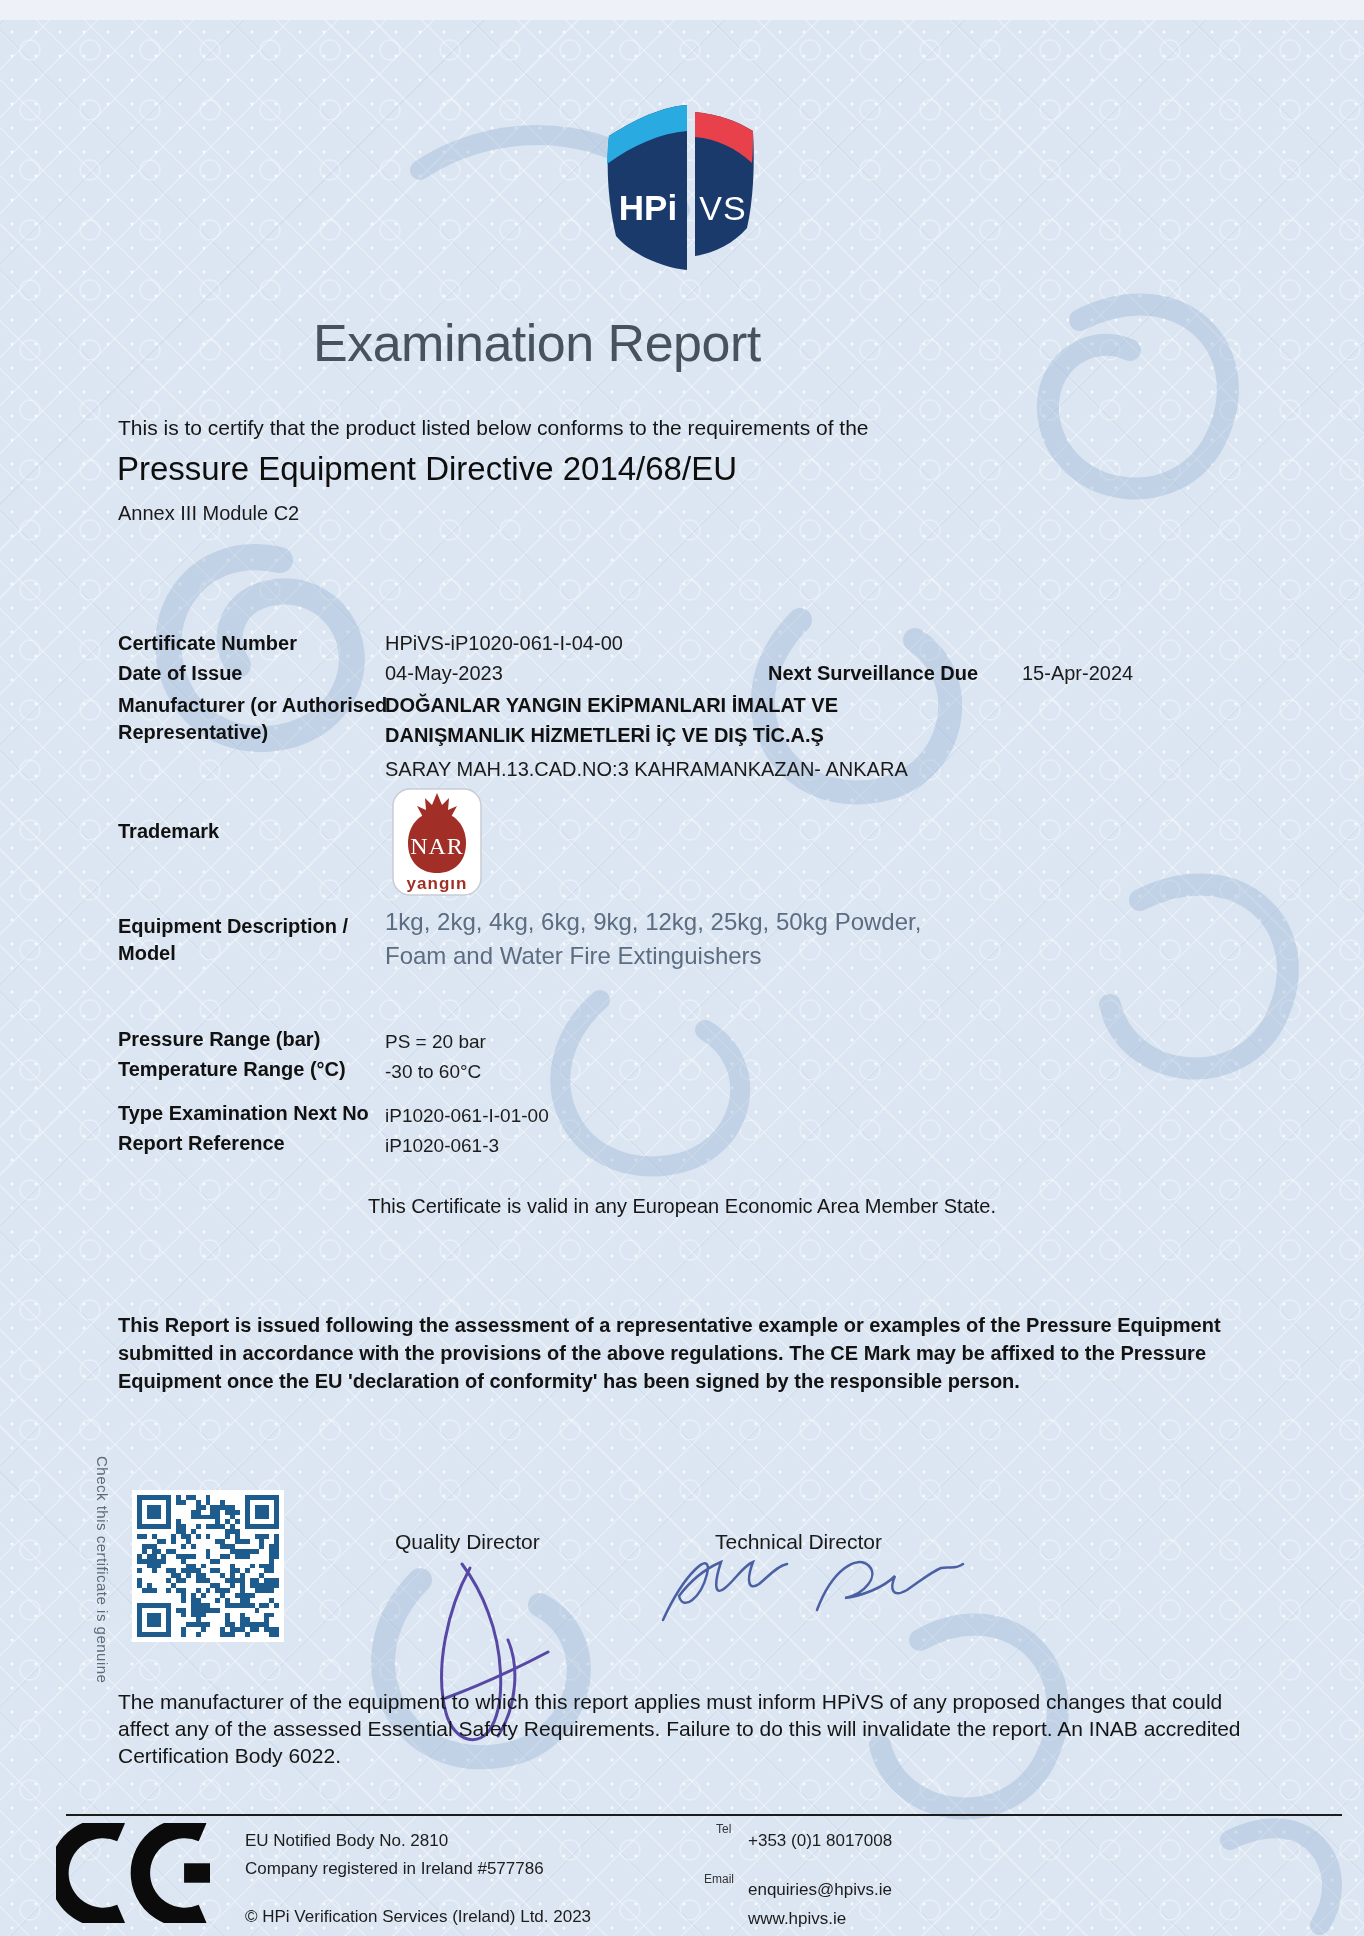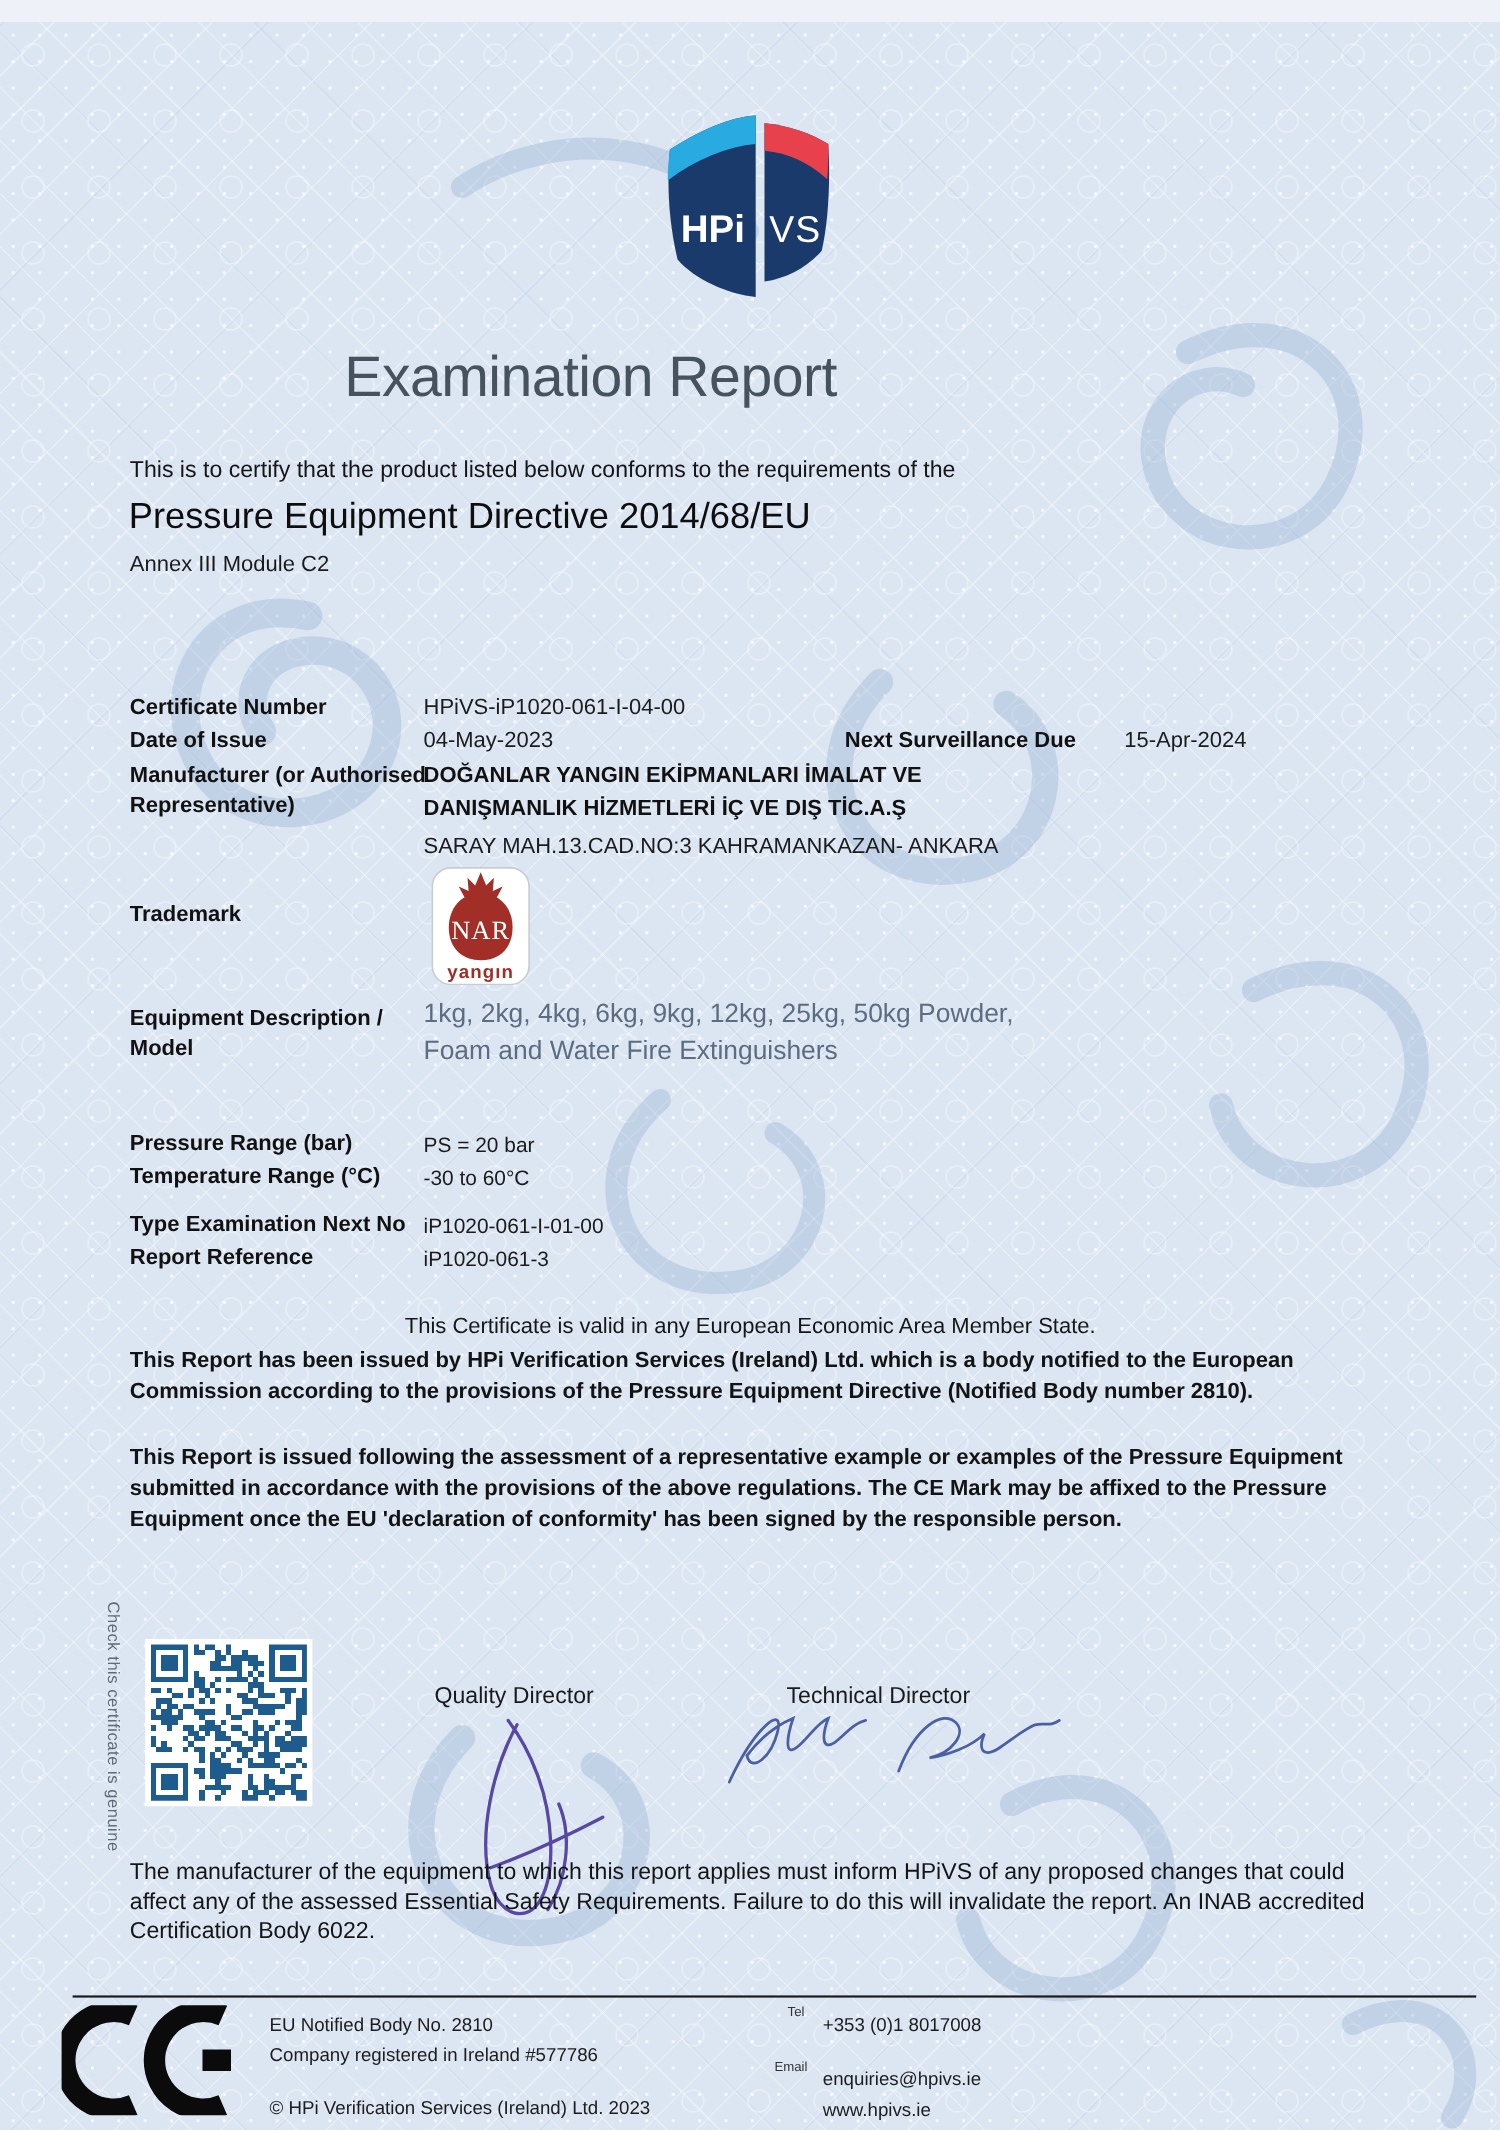--- a/index.html
+++ b/index.html
@@ -105,21 +105,20 @@
   <div class="abs label" style="left:118px;top:1036px;">Temperature Range (°C)</div>
   <div class="abs value" style="left:385px;top:1038px;font-size:19px;">-30 to 60°C</div>
 
   <div class="abs label" style="left:118px;top:1080px;">Type Examination Next No</div>
   <div class="abs value" style="left:385px;top:1082px;font-size:19px;">iP1020-061-I-01-00</div>
 
   <div class="abs label" style="left:118px;top:1110px;">Report Reference</div>
   <div class="abs value" style="left:385px;top:1112px;font-size:19px;">iP1020-061-3</div>
 
   <div class="abs valid-line" style="top:1175px;">This Certificate is valid in any European Economic Area Member State.</div>
-  <div class="abs para" style="top:1203px;">This Report has been issued by HPi Verification Services (Ireland) Ltd. which is a body notified to the European Commission according to the provisions of the Pressure Equipment Directive (Notified Body number 2810).</div>
   <div class="abs para" style="top:1291px;">This Report is issued following the assessment of a representative example or examples of the Pressure Equipment submitted in accordance with the provisions of the above regulations. The CE Mark may be affixed to the Pressure Equipment once the EU 'declaration of conformity' has been signed by the responsible person.</div>
 
   <div class="abs vertical-caption" style="left:94px;top:1436px;height:240px;">Check this certificate is genuine</div>
   <svg class="abs qr-box" style="left:132px;top:1470px;" width="142" height="142" viewBox="0 0 29 29" shape-rendering="crispEdges">
     <path d="M0,0h7v7h-7z M22,0h7v7h-7z M0,22h7v7h-7z" fill="#1f5c8e"></path>
     <path d="M1,1h5v5h-5z M23,1h5v5h-5z M1,23h5v5h-5z" fill="#ffffff"></path>
     <path d="M2,2h3v3h-3z M24,2h3v3h-3z M2,24h3v3h-3z" fill="#1f5c8e"></path>
     <path fill="#1f5c8e" d="M8,0h1v1h-1zM10,0h1v1h-1zM11,0h1v1h-1zM14,0h1v1h-1zM8,1h1v1h-1zM9,1h1v1h-1zM12,1h1v1h-1zM14,1h1v1h-1zM17,1h1v1h-1zM12,2h1v1h-1zM13,2h1v1h-1zM15,2h1v1h-1zM16,2h1v1h-1zM17,2h1v1h-1zM18,2h1v1h-1zM19,2h1v1h-1zM11,3h1v1h-1zM12,3h1v1h-1zM15,3h1v1h-1zM16,3h1v1h-1zM18,3h1v1h-1zM19,3h1v1h-1zM20,3h1v1h-1zM11,4h1v1h-1zM12,4h1v1h-1zM13,4h1v1h-1zM14,4h1v1h-1zM15,4h1v1h-1zM16,4h1v1h-1zM19,4h1v1h-1zM8,5h1v1h-1zM16,5h1v1h-1zM18,5h1v1h-1zM20,5h1v1h-1zM8,6h1v1h-1zM9,6h1v1h-1zM12,6h1v1h-1zM14,6h1v1h-1zM15,6h1v1h-1zM16,6h1v1h-1zM17,6h1v1h-1zM19,6h1v1h-1zM8,7h1v1h-1zM9,7h1v1h-1zM11,7h1v1h-1zM18,7h1v1h-1zM19,7h1v1h-1zM20,7h1v1h-1zM0,8h1v1h-1zM1,8h1v1h-1zM3,8h1v1h-1zM7,8h1v1h-1zM9,8h1v1h-1zM10,8h1v1h-1zM12,8h1v1h-1zM14,8h1v1h-1zM18,8h1v1h-1zM20,8h1v1h-1zM24,8h1v1h-1zM25,8h1v1h-1zM26,8h1v1h-1zM28,8h1v1h-1zM4,9h1v1h-1zM5,9h1v1h-1zM7,9h1v1h-1zM10,9h1v1h-1zM16,9h1v1h-1zM17,9h1v1h-1zM20,9h1v1h-1zM21,9h1v1h-1zM22,9h1v1h-1zM25,9h1v1h-1zM28,9h1v1h-1zM1,10h1v1h-1zM2,10h1v1h-1zM3,10h1v1h-1zM9,10h1v1h-1zM11,10h1v1h-1zM17,10h1v1h-1zM18,10h1v1h-1zM19,10h1v1h-1zM25,10h1v1h-1zM27,10h1v1h-1zM28,10h1v1h-1zM1,11h1v1h-1zM3,11h1v1h-1zM4,11h1v1h-1zM6,11h1v1h-1zM7,11h1v1h-1zM14,11h1v1h-1zM19,11h1v1h-1zM20,11h1v1h-1zM21,11h1v1h-1zM22,11h1v1h-1zM23,11h1v1h-1zM24,11h1v1h-1zM27,11h1v1h-1zM28,11h1v1h-1zM0,12h1v1h-1zM2,12h1v1h-1zM3,12h1v1h-1zM5,12h1v1h-1zM8,12h1v1h-1zM9,12h1v1h-1zM10,12h1v1h-1zM11,12h1v1h-1zM14,12h1v1h-1zM17,12h1v1h-1zM18,12h1v1h-1zM20,12h1v1h-1zM21,12h1v1h-1zM22,12h1v1h-1zM27,12h1v1h-1zM28,12h1v1h-1zM0,13h1v1h-1zM1,13h1v1h-1zM2,13h1v1h-1zM3,13h1v1h-1zM4,13h1v1h-1zM5,13h1v1h-1zM9,13h1v1h-1zM15,13h1v1h-1zM16,13h1v1h-1zM27,13h1v1h-1zM2,14h1v1h-1zM3,14h1v1h-1zM4,14h1v1h-1zM10,14h1v1h-1zM11,14h1v1h-1zM13,14h1v1h-1zM19,14h1v1h-1zM23,14h1v1h-1zM25,14h1v1h-1zM26,14h1v1h-1zM27,14h1v1h-1zM0,15h1v1h-1zM3,15h1v1h-1zM6,15h1v1h-1zM7,15h1v1h-1zM9,15h1v1h-1zM10,15h1v1h-1zM11,15h1v1h-1zM12,15h1v1h-1zM15,15h1v1h-1zM16,15h1v1h-1zM19,15h1v1h-1zM20,15h1v1h-1zM22,15h1v1h-1zM26,15h1v1h-1zM27,15h1v1h-1zM7,16h1v1h-1zM8,16h1v1h-1zM10,16h1v1h-1zM12,16h1v1h-1zM13,16h1v1h-1zM17,16h1v1h-1zM19,16h1v1h-1zM21,16h1v1h-1zM25,16h1v1h-1zM0,17h1v1h-1zM6,17h1v1h-1zM8,17h1v1h-1zM9,17h1v1h-1zM12,17h1v1h-1zM13,17h1v1h-1zM14,17h1v1h-1zM18,17h1v1h-1zM19,17h1v1h-1zM20,17h1v1h-1zM21,17h1v1h-1zM23,17h1v1h-1zM24,17h1v1h-1zM26,17h1v1h-1zM27,17h1v1h-1zM28,17h1v1h-1zM0,18h1v1h-1zM2,18h1v1h-1zM7,18h1v1h-1zM15,18h1v1h-1zM16,18h1v1h-1zM19,18h1v1h-1zM21,18h1v1h-1zM23,18h1v1h-1zM24,18h1v1h-1zM25,18h1v1h-1zM26,18h1v1h-1zM27,18h1v1h-1zM28,18h1v1h-1zM1,19h1v1h-1zM2,19h1v1h-1zM3,19h1v1h-1zM6,19h1v1h-1zM8,19h1v1h-1zM9,19h1v1h-1zM12,19h1v1h-1zM14,19h1v1h-1zM16,19h1v1h-1zM17,19h1v1h-1zM18,19h1v1h-1zM21,19h1v1h-1zM24,19h1v1h-1zM25,19h1v1h-1zM26,19h1v1h-1zM27,19h1v1h-1zM9,20h1v1h-1zM11,20h1v1h-1zM13,20h1v1h-1zM17,20h1v1h-1zM20,20h1v1h-1zM21,20h1v1h-1zM22,20h1v1h-1zM23,20h1v1h-1zM9,21h1v1h-1zM11,21h1v1h-1zM12,21h1v1h-1zM16,21h1v1h-1zM18,21h1v1h-1zM21,21h1v1h-1zM22,21h1v1h-1zM27,21h1v1h-1zM11,22h1v1h-1zM12,22h1v1h-1zM13,22h1v1h-1zM14,22h1v1h-1zM18,22h1v1h-1zM19,22h1v1h-1zM20,22h1v1h-1zM21,22h1v1h-1zM22,22h1v1h-1zM23,22h1v1h-1zM25,22h1v1h-1zM26,22h1v1h-1zM28,22h1v1h-1zM8,23h1v1h-1zM9,23h1v1h-1zM11,23h1v1h-1zM12,23h1v1h-1zM13,23h1v1h-1zM14,23h1v1h-1zM15,23h1v1h-1zM16,23h1v1h-1zM24,23h1v1h-1zM9,24h1v1h-1zM11,24h1v1h-1zM12,24h1v1h-1zM13,24h1v1h-1zM18,24h1v1h-1zM21,24h1v1h-1zM26,24h1v1h-1zM27,24h1v1h-1zM12,25h1v1h-1zM18,25h1v1h-1zM21,25h1v1h-1zM22,25h1v1h-1zM26,25h1v1h-1zM10,26h1v1h-1zM11,26h1v1h-1zM12,26h1v1h-1zM13,26h1v1h-1zM14,26h1v1h-1zM18,26h1v1h-1zM19,26h1v1h-1zM21,26h1v1h-1zM22,26h1v1h-1zM23,26h1v1h-1zM24,26h1v1h-1zM25,26h1v1h-1zM26,26h1v1h-1zM9,27h1v1h-1zM13,27h1v1h-1zM17,27h1v1h-1zM19,27h1v1h-1zM20,27h1v1h-1zM21,27h1v1h-1zM23,27h1v1h-1zM24,27h1v1h-1zM26,27h1v1h-1zM27,27h1v1h-1zM28,27h1v1h-1zM9,28h1v1h-1zM12,28h1v1h-1zM17,28h1v1h-1zM18,28h1v1h-1zM19,28h1v1h-1zM22,28h1v1h-1zM27,28h1v1h-1zM28,28h1v1h-1z"></path>
   </svg>
 

